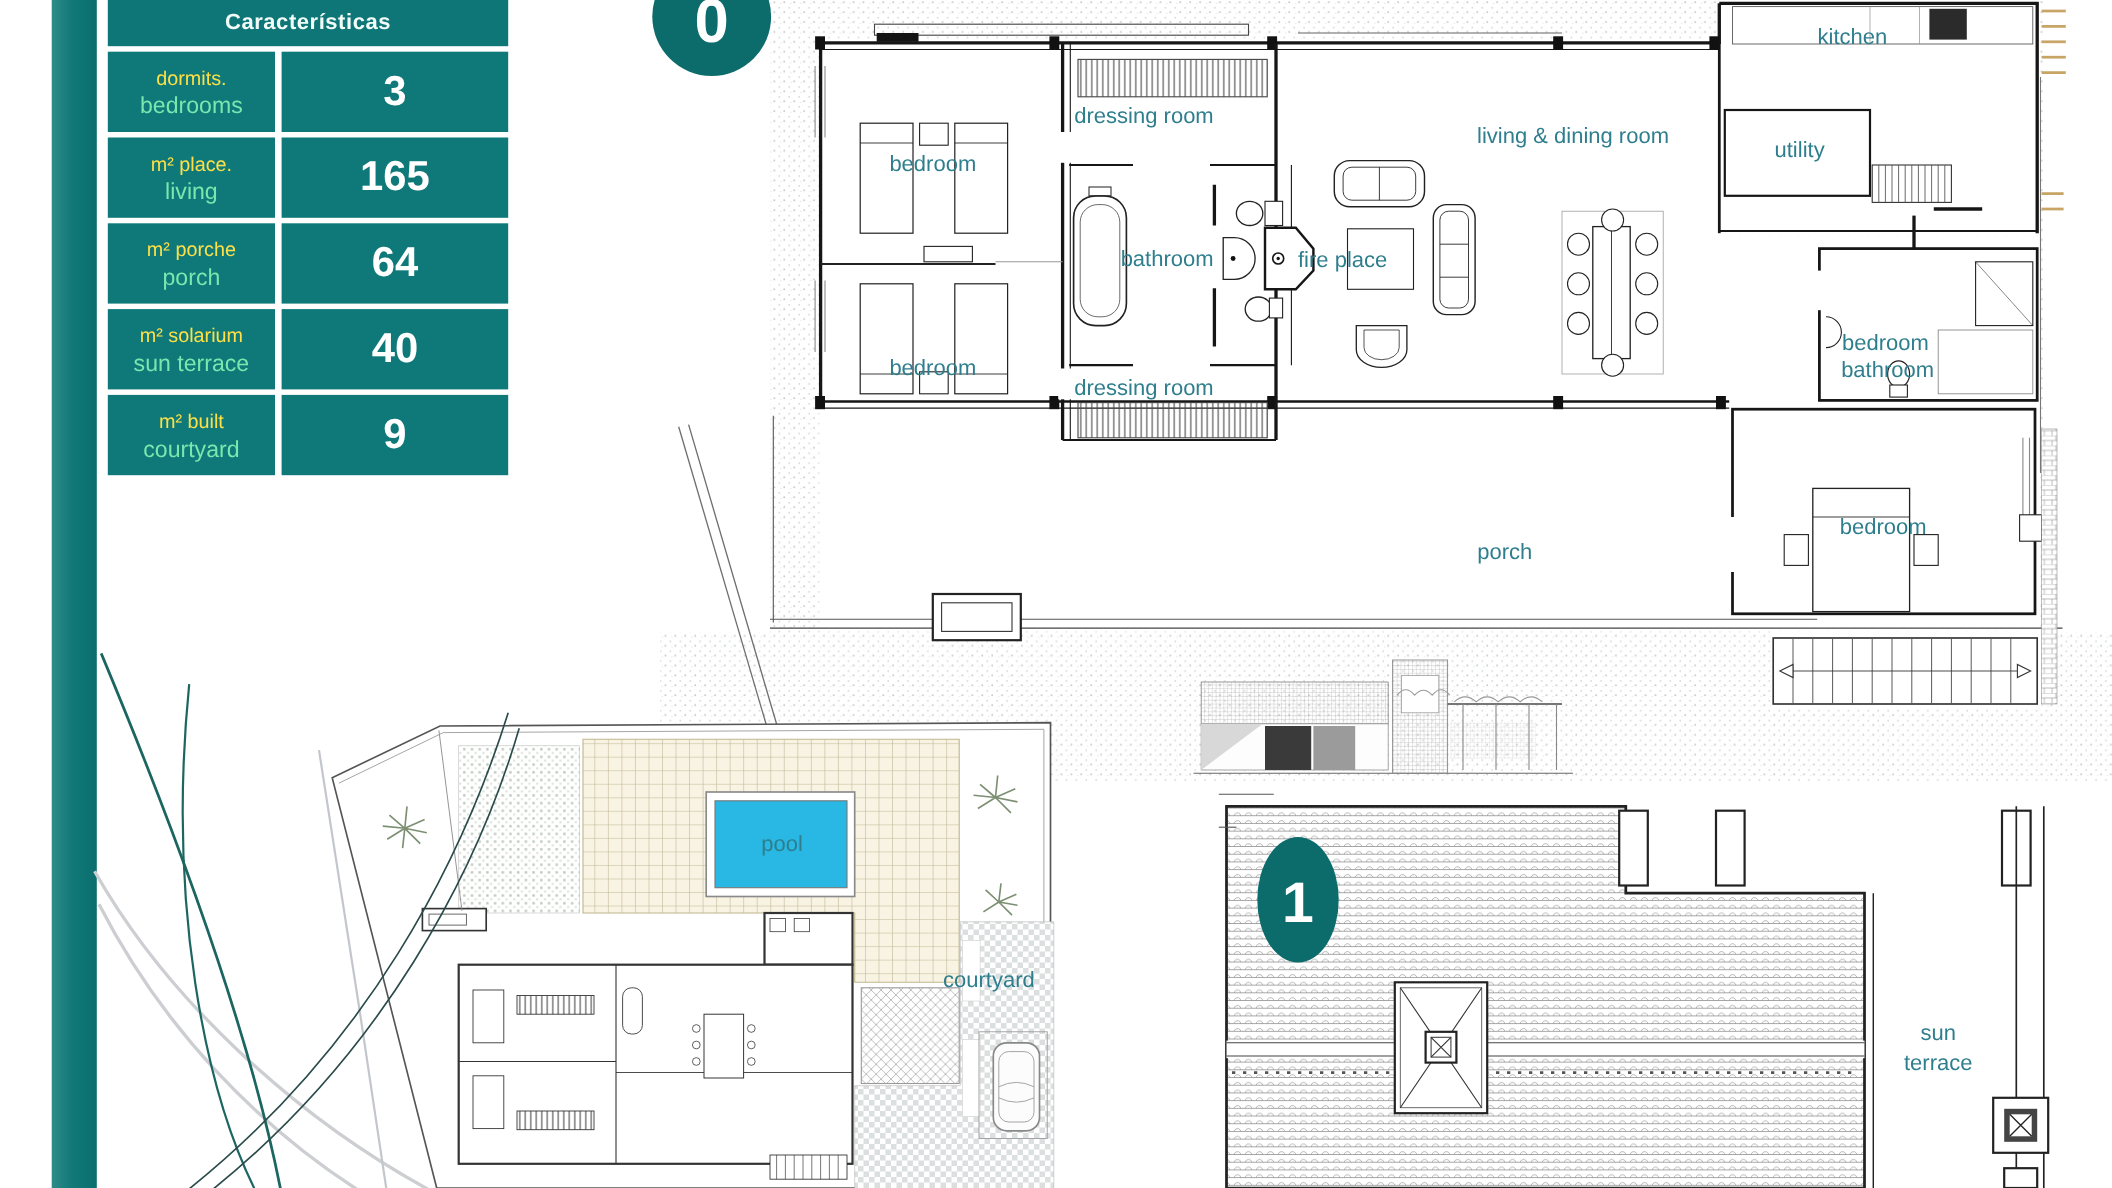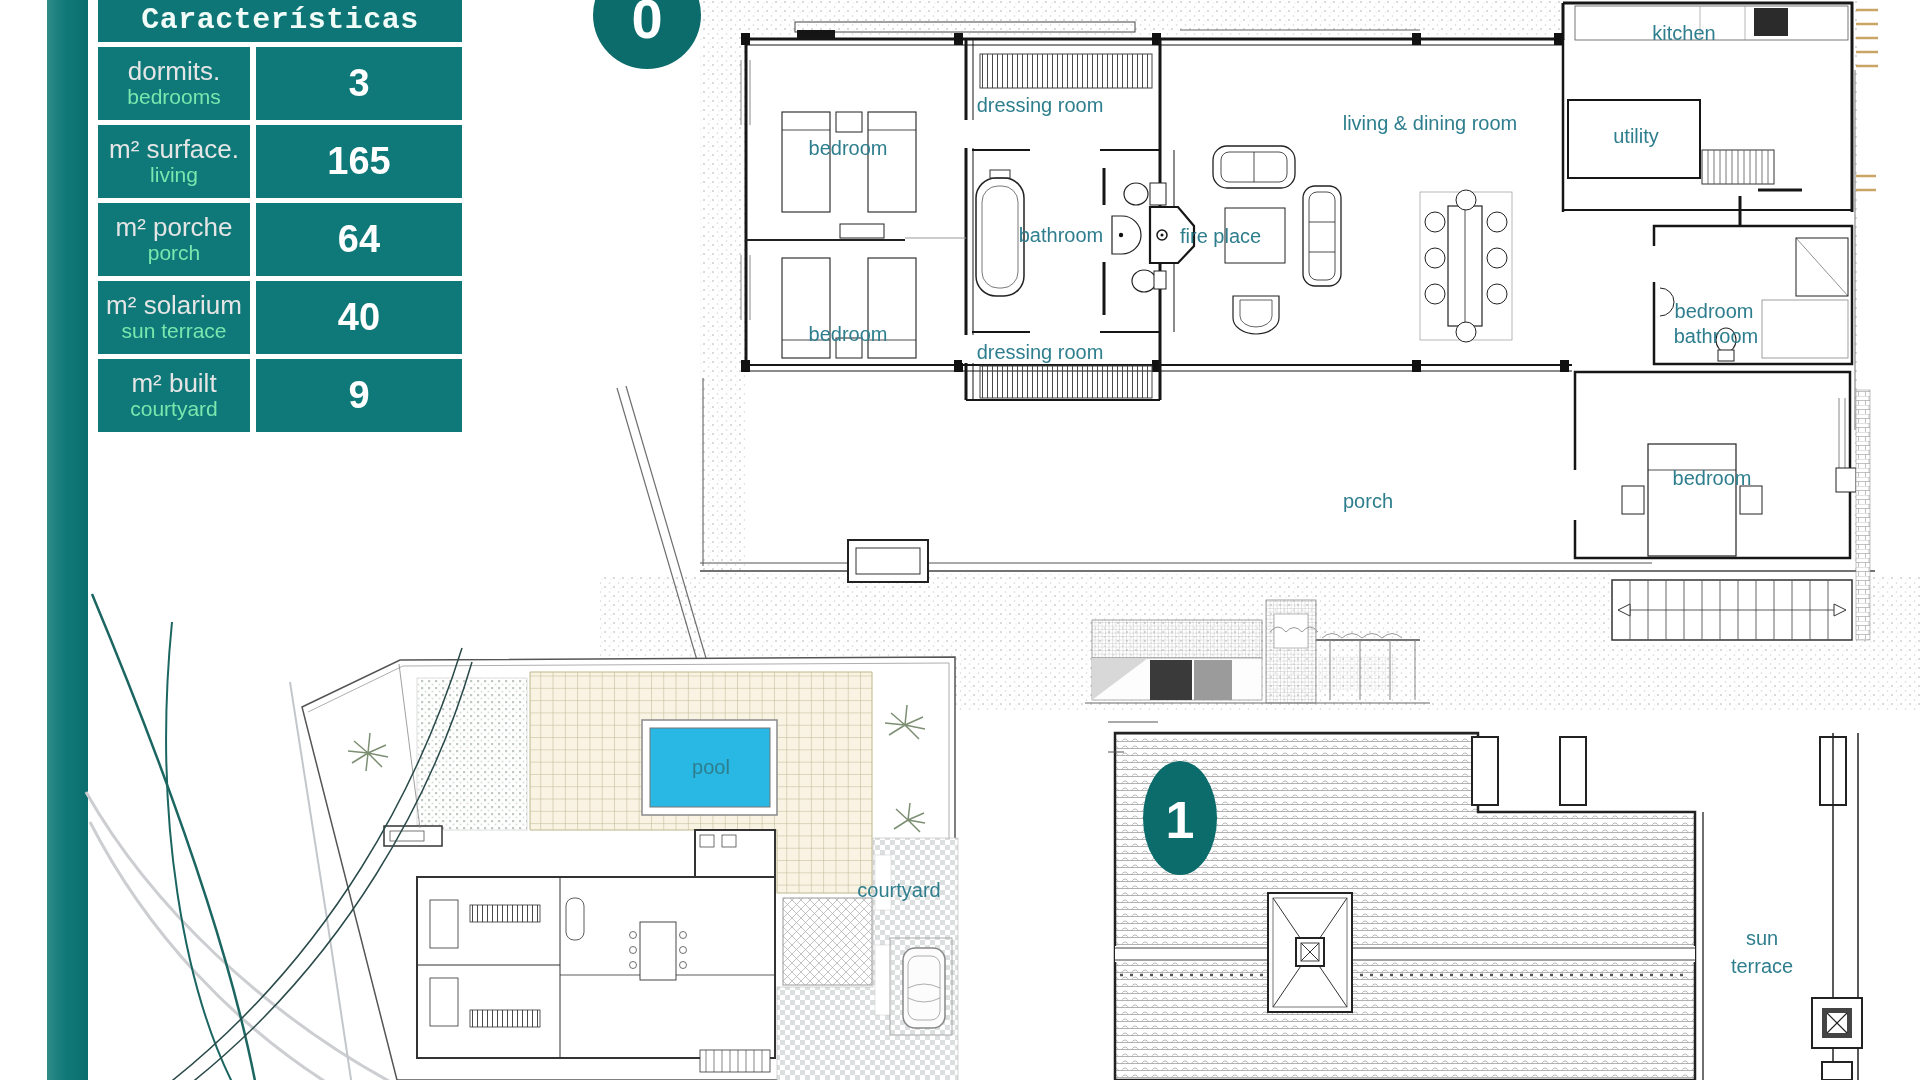--- a/index.html
+++ b/index.html
@@ -2,24 +2,24 @@
 <html><head>
 <meta charset="utf-8">
 <style>
   html,body{margin:0;padding:0;background:#fff;width:1920px;height:1080px;overflow:hidden;
     font-family:"Liberation Sans",sans-serif;}
   #stage{position:absolute;inset:0;width:1920px;height:1080px;background:#fff;}
   .accent-bar{position:absolute;left:47px;top:0;width:41px;height:1080px;
     background:linear-gradient(90deg,#2e8c88 0%,#117878 45%,#0b6e6e 100%);}
   .tbl{position:absolute;left:98px;top:0;width:364px;z-index:5;}
   .tbl-h{height:42px;background:#0e7676;color:#f1fcf8;text-align:center;
-    font-weight:700;font-size:30px;line-height:40px;margin-bottom:5px;letter-spacing:.5px;font-family:Liberation Mono, monospace;}
+    font-weight:700;font-size:20px;line-height:40px;margin-bottom:5px;letter-spacing:.5px;}
   .trow{display:flex;gap:6px;margin-bottom:5px;height:73px;}
   .tlab{width:152px;background:#0f7979;display:flex;flex-direction:column;justify-content:center;text-align:center;}
-  .tlab .es{color:#e5e5e5;font-size:26px;line-height:26px;}
+  .tlab .es{color:#fde047;font-size:18px;line-height:26px;}
   .tlab .en{color:#79e7ae;font-size:21px;line-height:26px;}
   .tval{flex:1;background:#0f7979;color:#fff;font-weight:700;font-size:38px;
     display:flex;align-items:center;justify-content:center;}
   svg{position:absolute;inset:0;}
   .lbl{font-family:"Liberation Sans",sans-serif;font-size:20px;fill:#2e7e8e;}
   .badge-t{font-family:"Liberation Sans",sans-serif;font-weight:700;fill:#fff;text-anchor:middle;}
 </style>
 </head>
 <body>
 
@@ -31,21 +31,21 @@
     <div class="tbl-h">Características</div>
     <div class="trow">
       <div class="tlab">
           <span class="es">dormits.</span>
           <span class="en">bedrooms</span>
         </div>
       <div class="tval">3</div>
     </div>
     <div class="trow">
       <div class="tlab">
-          <span class="es">m² surface.</span>
+          <span class="es">m² place.</span>
           <span class="en">living</span>
         </div>
       <div class="tval">165</div>
     </div>
     <div class="trow">
       <div class="tlab">
           <span class="es">m² porche</span>
           <span class="en">porch</span>
         </div>
       <div class="tval">64</div>

